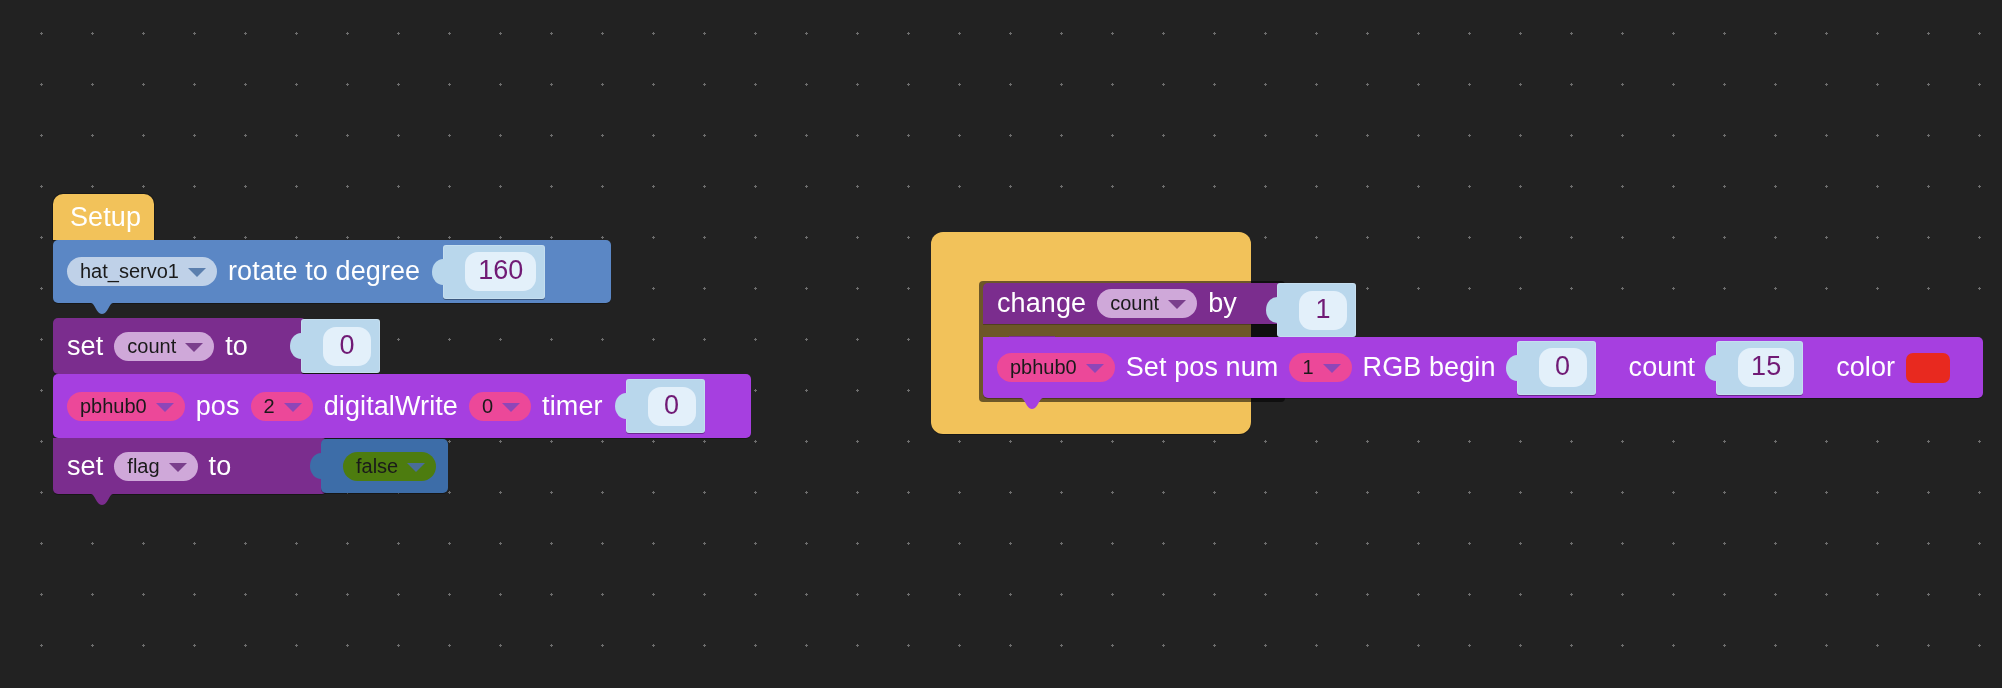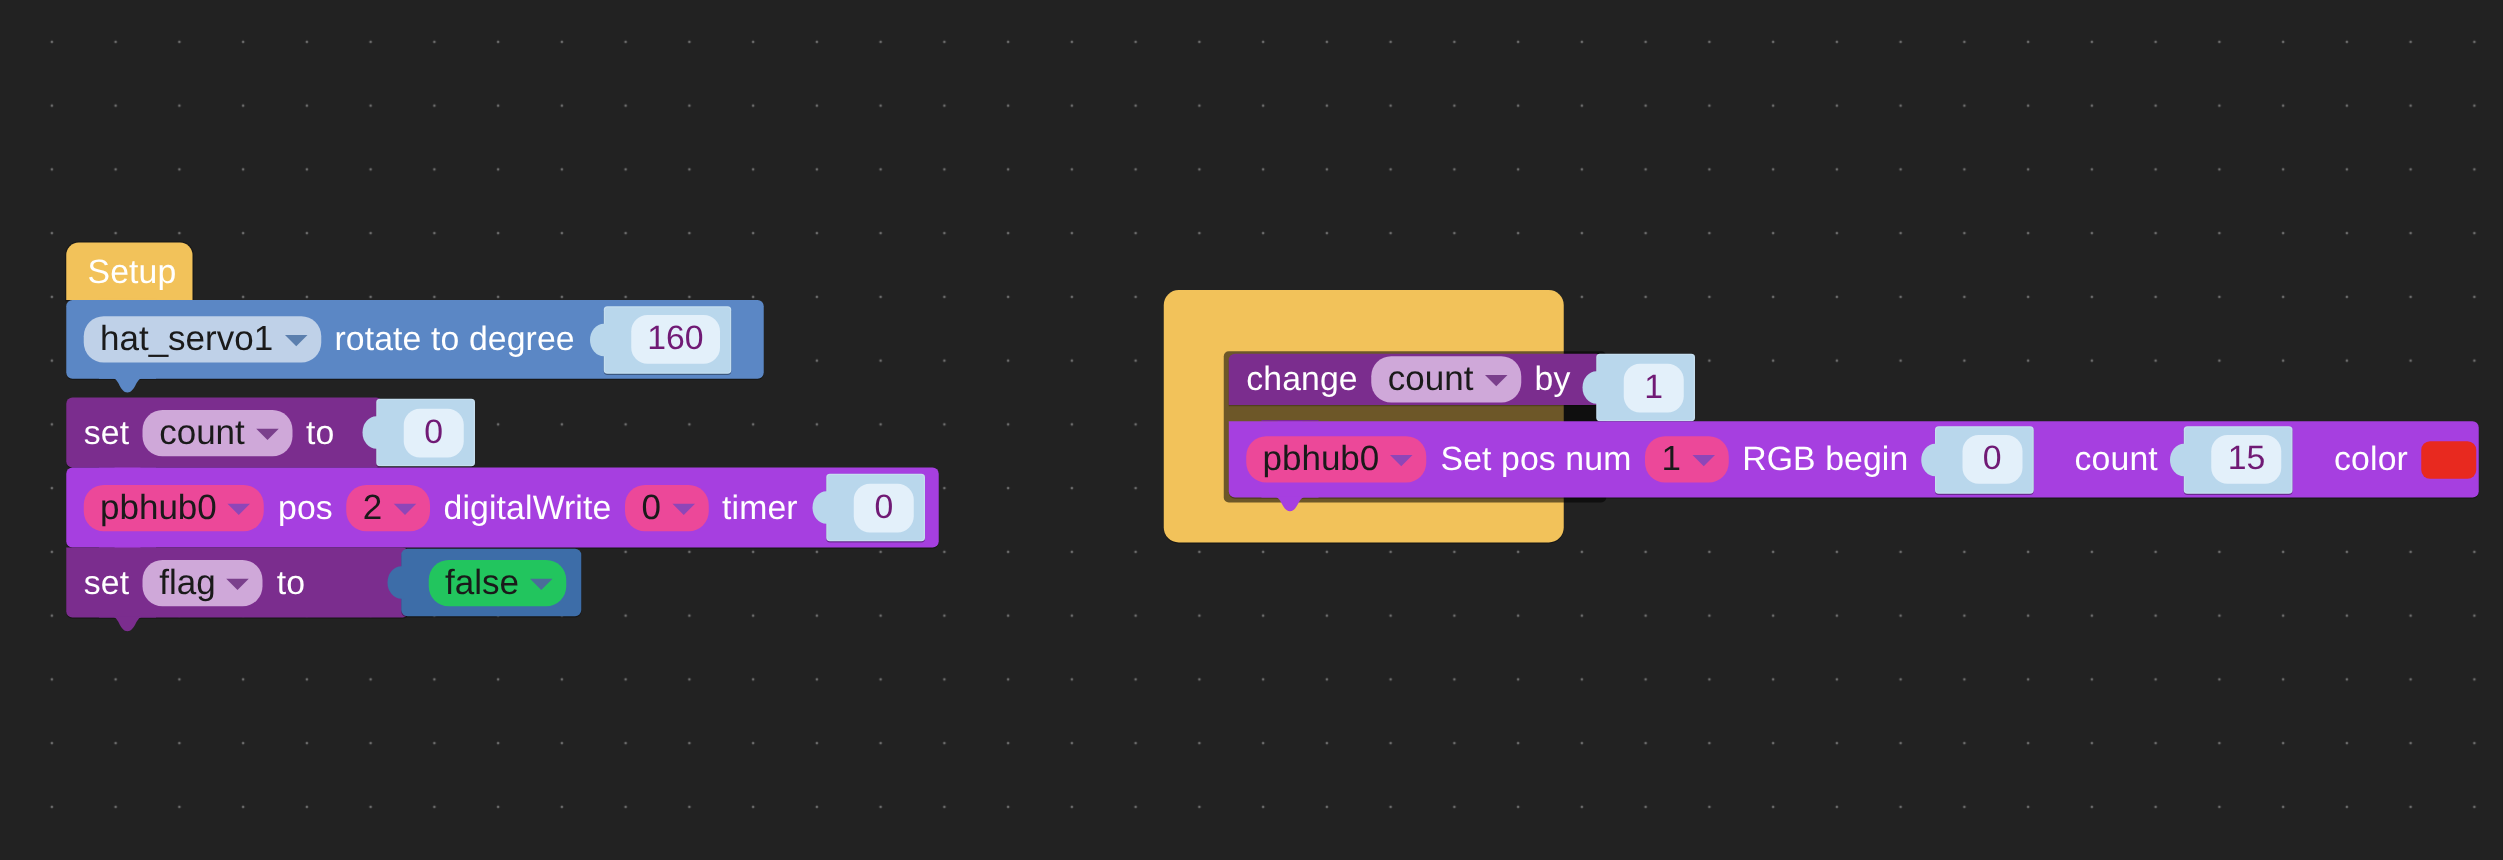--- a/index.html
+++ b/index.html
@@ -46,38 +46,38 @@
 
   .lbl { font-size: 27px; line-height: 1; color:#fff; letter-spacing:.1px; }
 
   
   .dd {
     display: inline-flex;
     align-items: center;
     gap: 9px;
     padding: 4px 11px 5px 13px;
     border-radius: 16px;
-    font-size: 28px;
+    font-size: 20px;
     line-height: 1;
     color: #1a1a1a;
   }
   .dd .caret {
     width: 0; height: 0;
     border-left: 9px solid transparent;
     border-right: 9px solid transparent;
     border-top: 9px solid rgba(0,0,0,.38);
     margin-top: 3px;
   }
   .dd.on-purple-dark { background: #cfa8d9; }
   .dd.on-purple-dark .caret { border-top-color:#7a3f8c; }
   .dd.on-purple      { background: #ec4899; }
   .dd.on-purple .caret { border-top-color:#8e46b8; }
   .dd.on-blue        { background: #bfd1e8; }
   .dd.on-blue .caret { border-top-color:#5b7fae; }
-  .dd.on-bluebool    { background: #22c55e; }
+  .dd.on-bluebool    { background: #4d7c0f; }
   .dd.on-bluebool .caret { border-top-color:#4a6d99; }
 
   
   .valblk {
     position: relative;
     display: inline-flex;
     align-items: center;
     justify-content: center;
     background: #b9d7ec;
     height: 54px;

